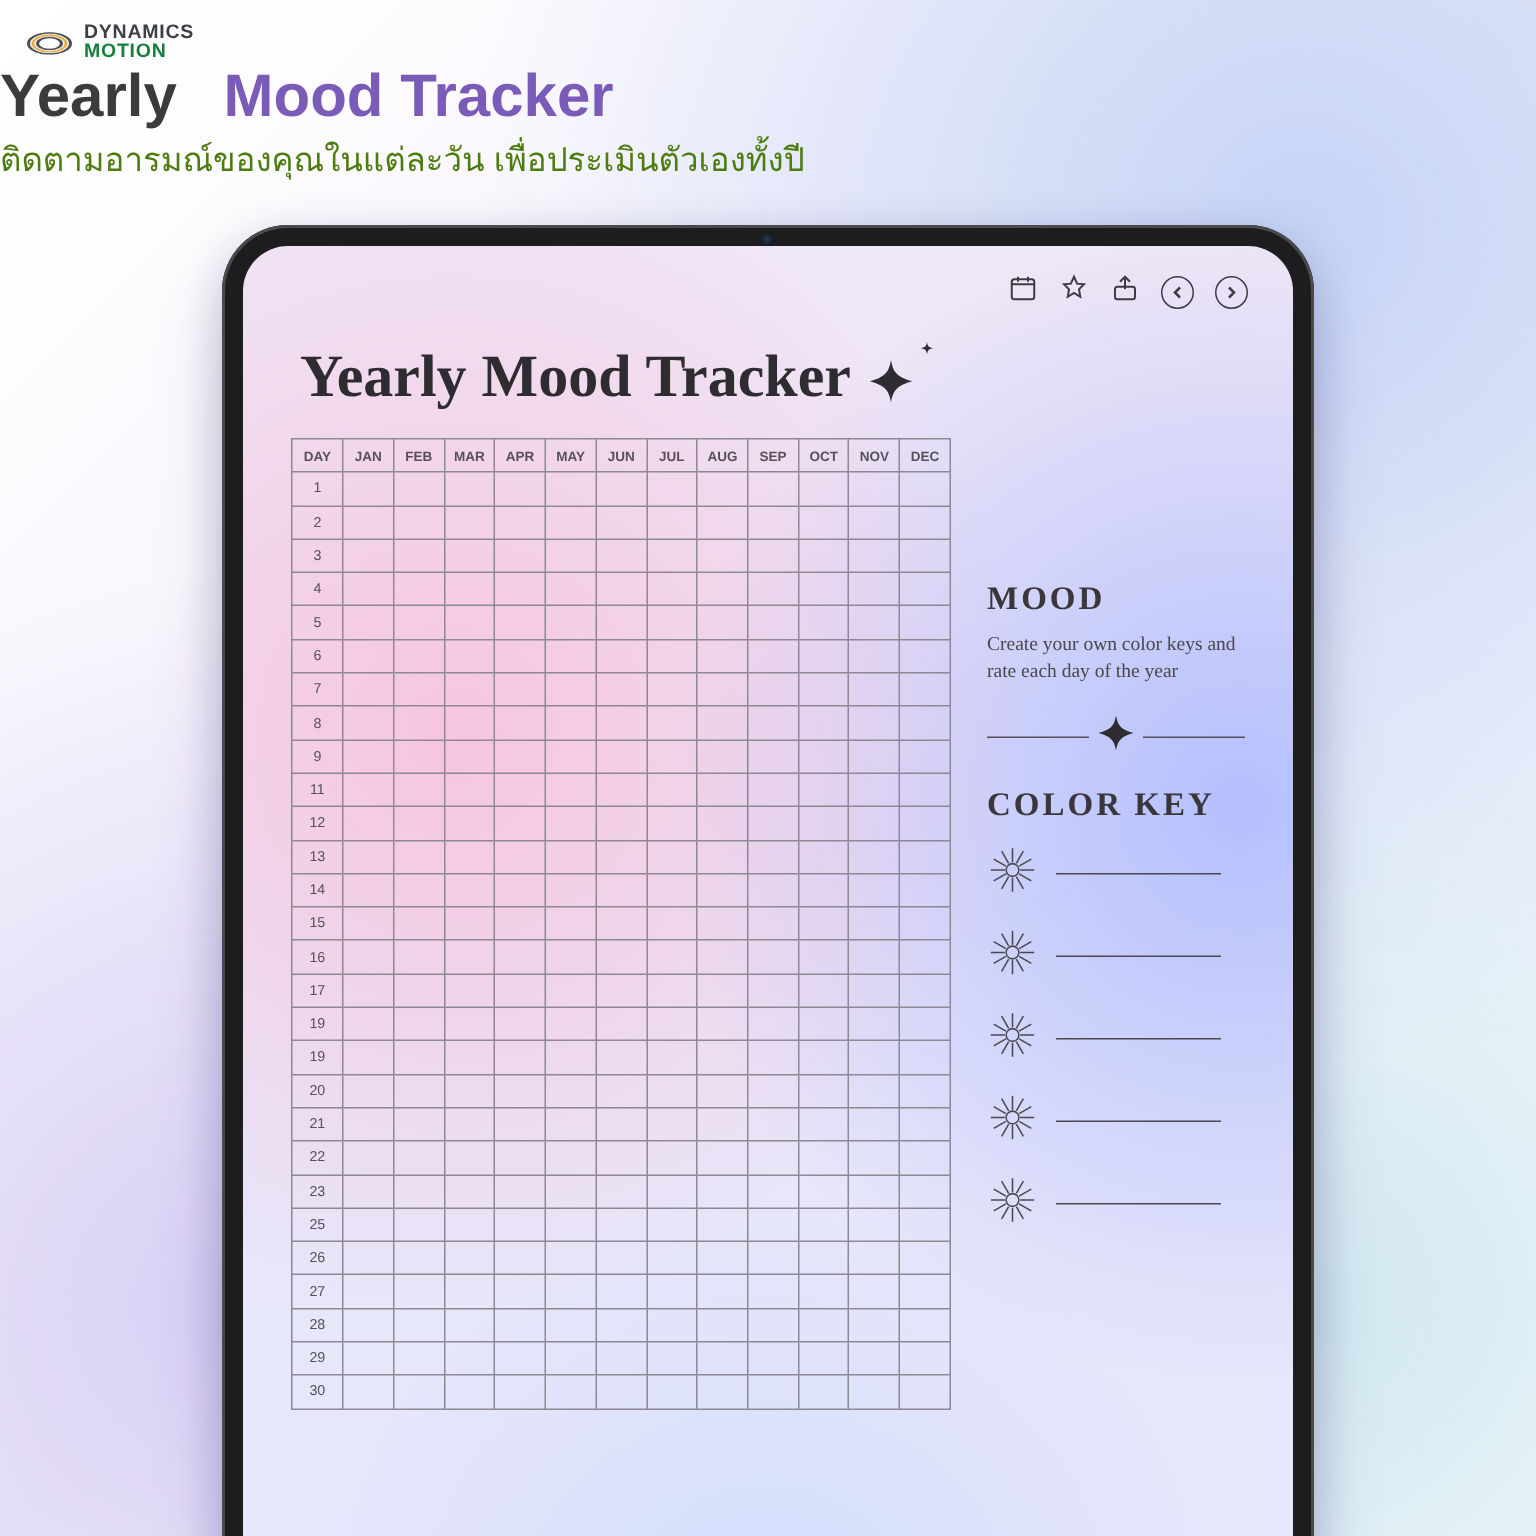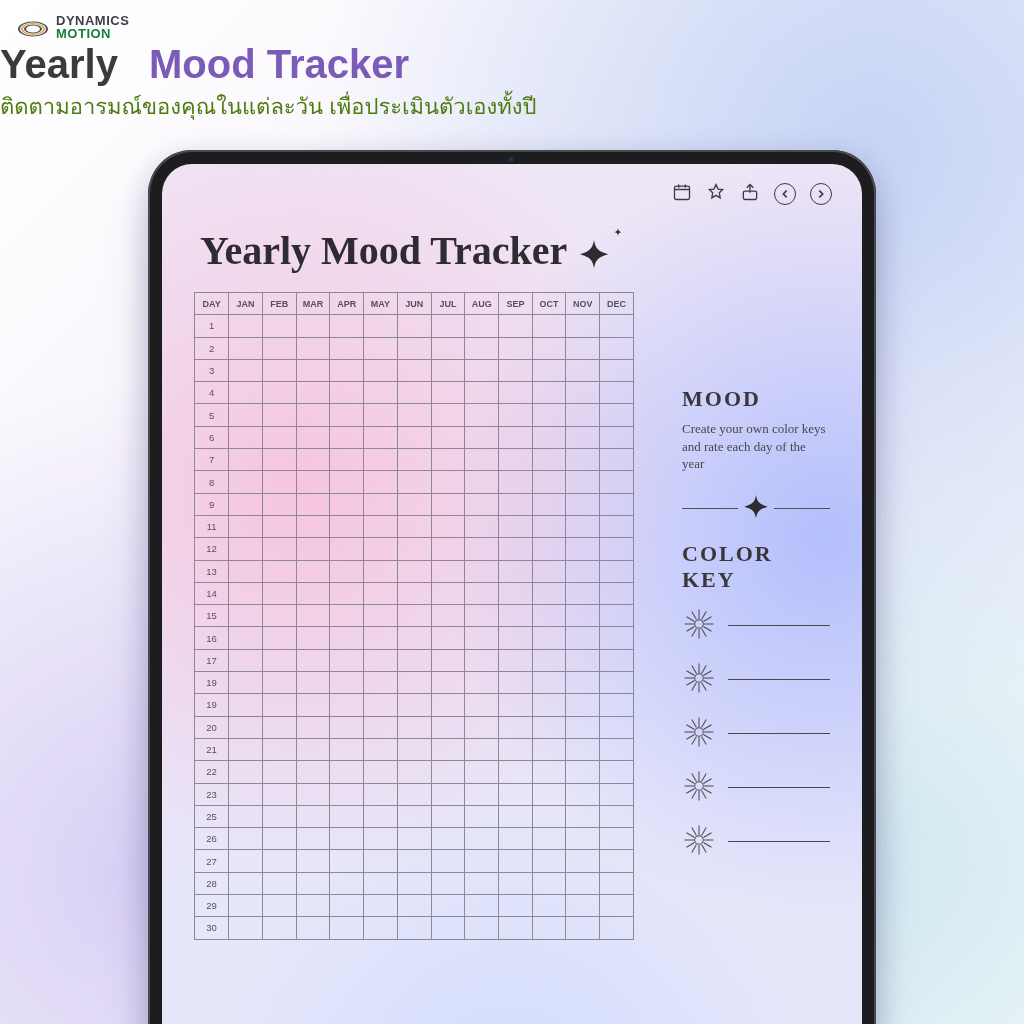--- a/index.html
+++ b/index.html
@@ -127,21 +127,21 @@
   }
   .spark-big { width: 34px; height: 34px; fill:#2e2b31; }
   .spark-sm  { width: 14px; height: 14px; fill:#2e2b31; position: relative; }
   .spark-pair { position: relative; width: 48px; height: 48px; }
   .spark-pair .spark-sm { position: absolute; top: 2px; right: 0; }
   .spark-pair .spark-big { position: absolute; left: 0; bottom: 0; }
 
   
   .content {
     display: flex;
-    gap: 48px;
+    gap: 24px;
     margin-top: 18px;
   }
 
   
   table.tracker {
     border-collapse: collapse;
     width: 440px;
     font-size: 9.5px;
     color: #555059;
   }

